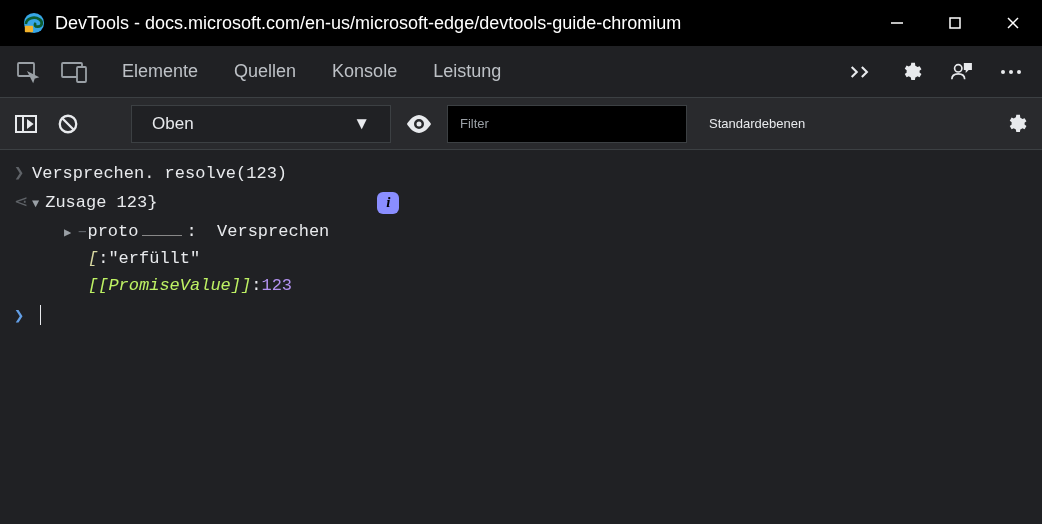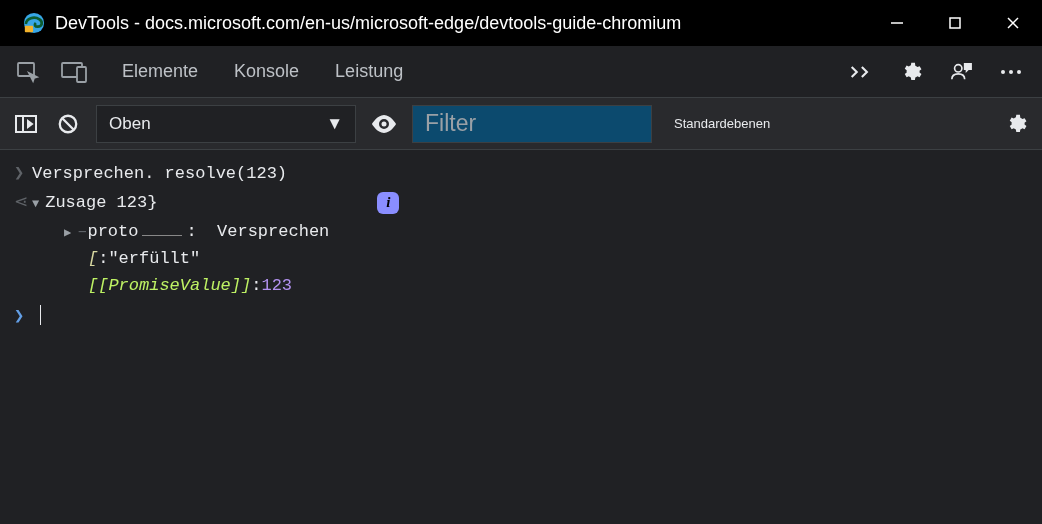--- a/index.html
+++ b/index.html
@@ -83,34 +83,35 @@
   .tb-btn {
     width: 28px; height: 28px;
     display: flex; align-items: center; justify-content: center;
     color: #9aa0a6;
   }
   .context-select {
     display: flex; align-items: center;
     background: #202124;
     border: 1px solid #3c4043;
     height: 38px;
-    padding: 0 12px;
+    padding: 0 20px;
     width: 260px;
     justify-content: space-between;
     color: #e8eaed;
     font-size: 17px;
+    margin-left: 35px;
   }
   .filter-input {
-    background: #0c4a6e;
+    background: #000000;
     border: 1px solid #3c4043;
     height: 38px;
     padding: 0 12px;
     width: 240px;
     color: #9aa0a6;
-    font-size: 23px;
+    font-size: 13px;
     display: flex; align-items: center;
   }
   .levels {
     font-size: 13px;
     color: #e8eaed;
     padding-left: 8px;
   }
   .tb-spacer { flex: 1; }
   .console-pane {
     background: #202124;
@@ -198,20 +199,21 @@
         <path d="M13 13l8 4-3 1-1 3-4-8z" fill="#9aa0a6"></path>
       </svg>
   </span>
   <span class="ts-icon">
     <svg width="26" height="22" viewBox="0 0 26 22" fill="none" stroke="#9aa0a6" stroke-width="1.8">
         <rect x="1" y="2" width="20" height="14" rx="1"></rect>
         <rect x="16" y="6" width="9" height="15" rx="1" fill="#202124"></rect>
       </svg>
   </span>
   <div class="ts-tab">Elemente</div>
+  <div class="ts-tab">Quellen</div>
   <div class="ts-tab">Konsole</div>
   <div class="ts-tab">Leistung</div>
   <div class="ts-right">
     <span class="icon chevrons">
       <svg width="26" height="16" viewBox="0 0 26 16" fill="none" stroke="#e8eaed" stroke-width="2.5">
           <path d="M2 2l6 6-6 6"></path>
           <path d="M14 2l6 6-6 6"></path>
         </svg>
     </span>
     <span class="icon">

